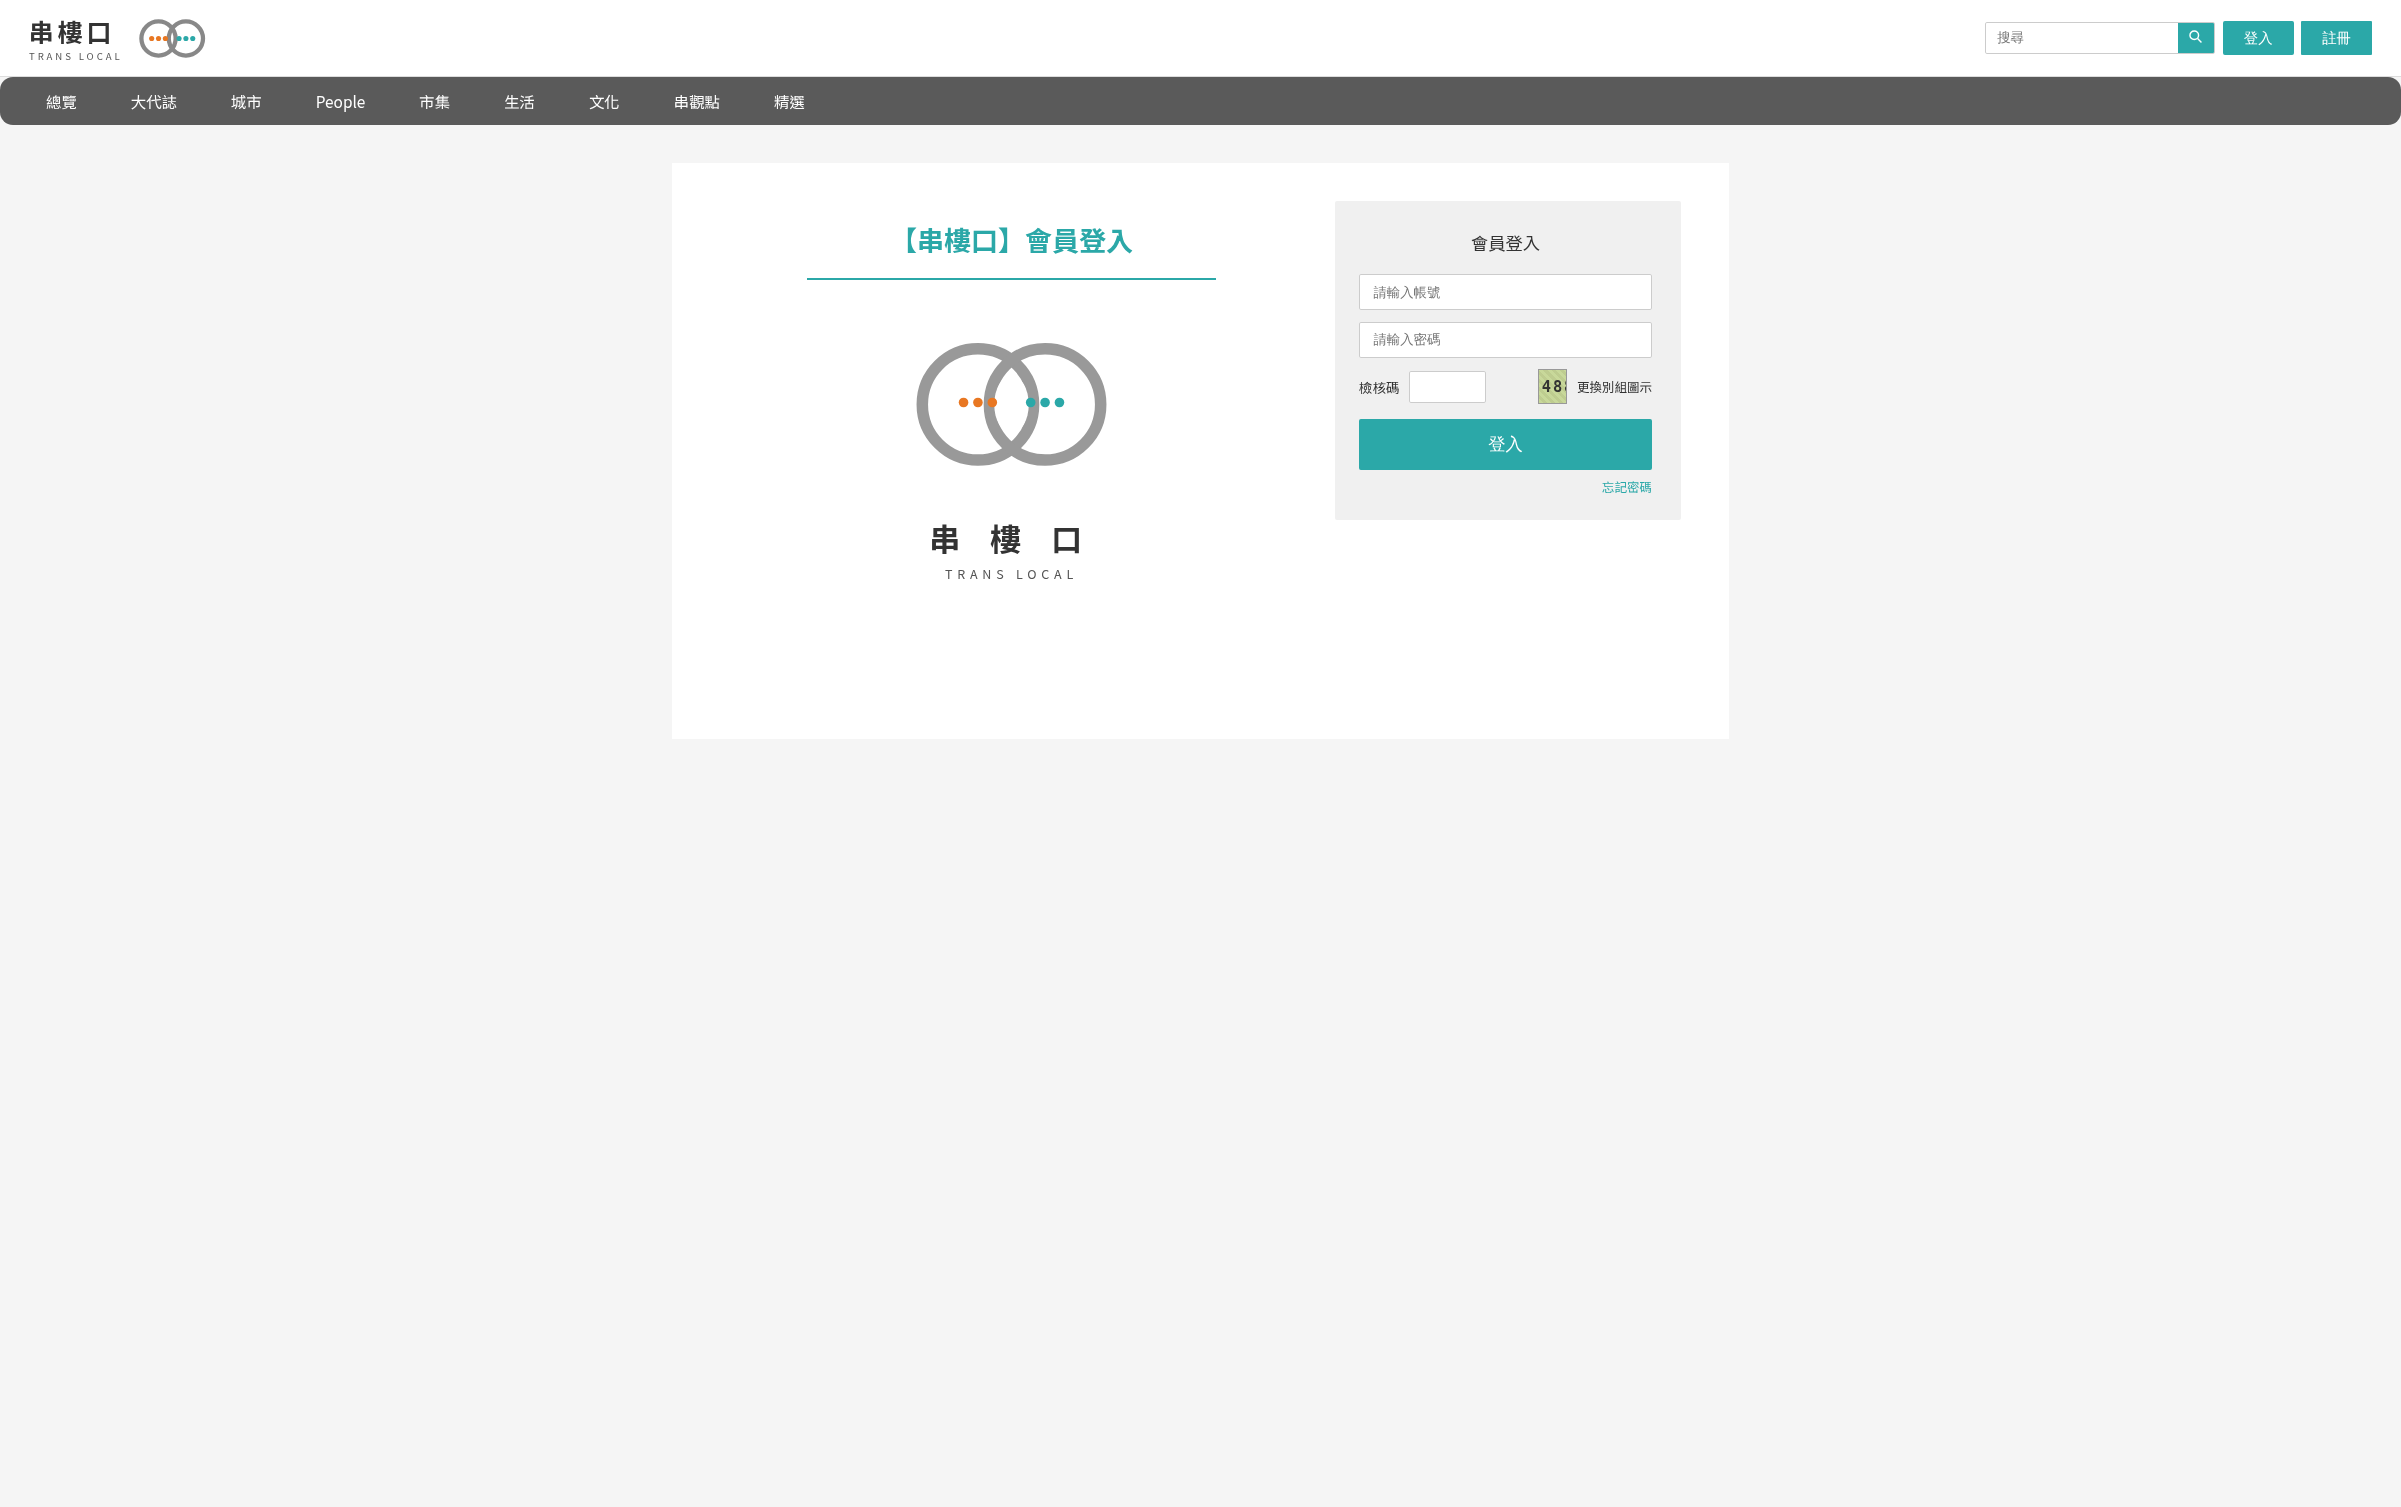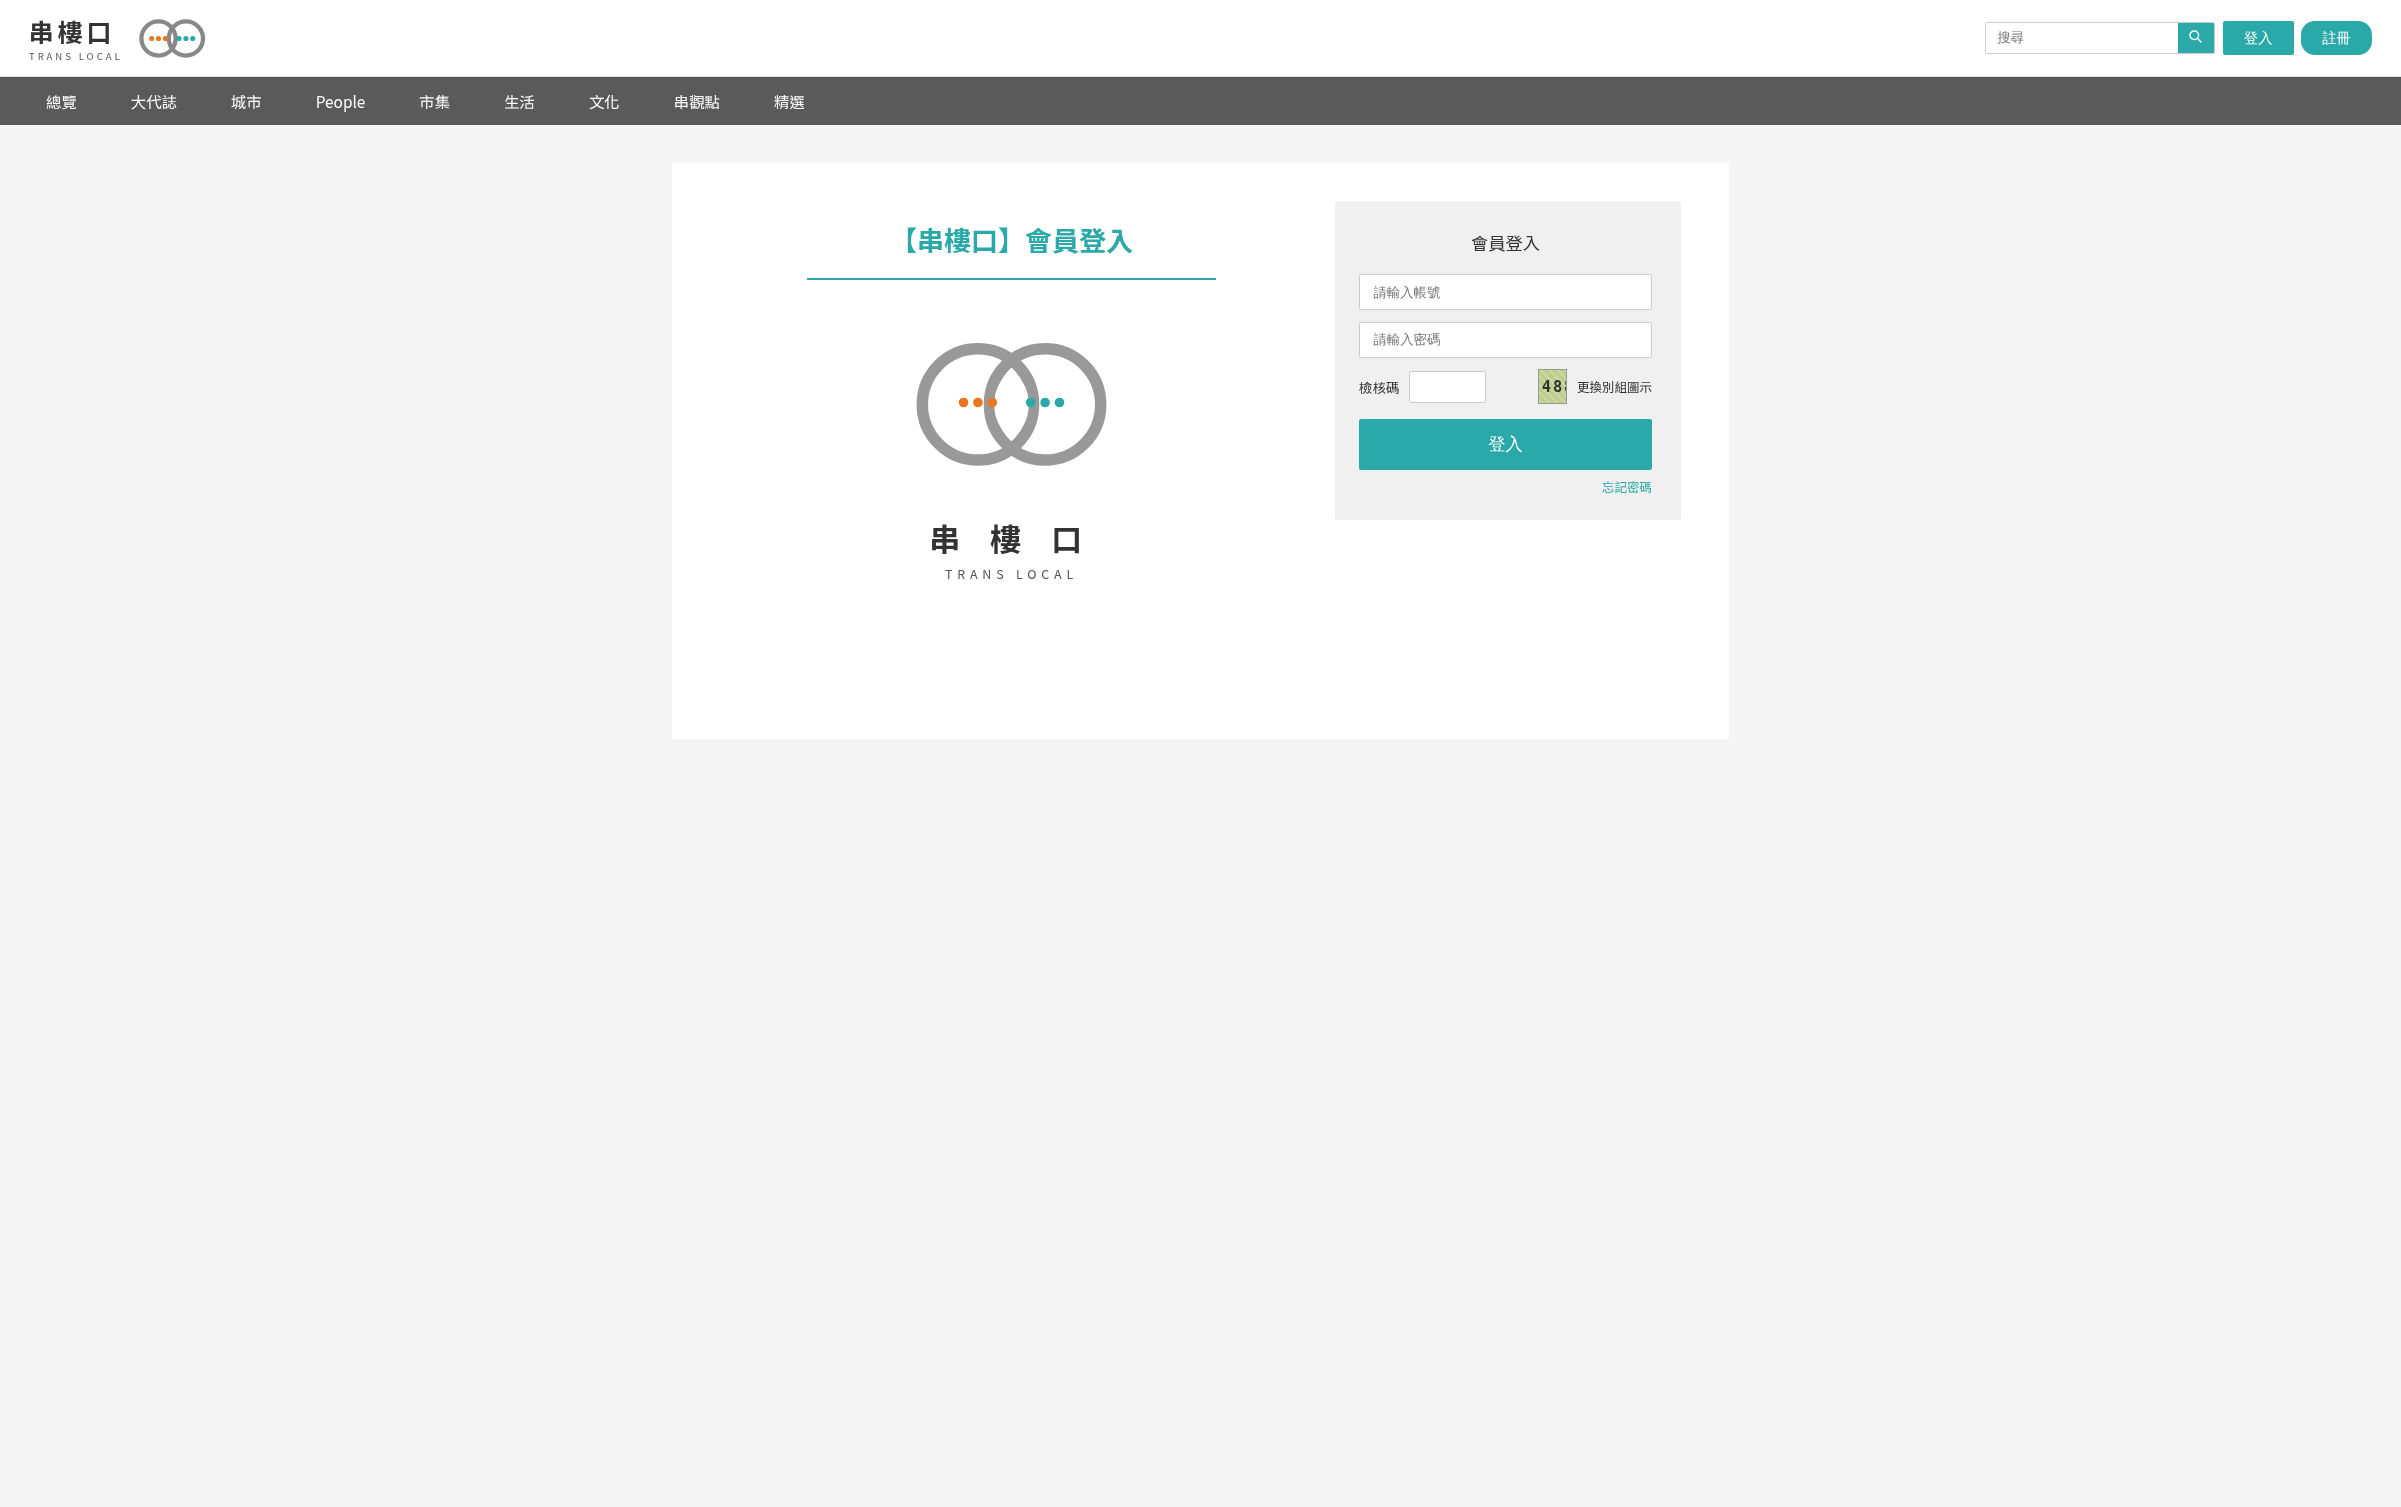--- a/index.html
+++ b/index.html
@@ -77,30 +77,31 @@
       cursor: pointer;
       border-radius: 1.9px;
     }
     .btn-register {
       background: #2ba8a8;
       color: #fff;
       border: none;
       padding: 7.7px 21px;
       font-size: 14.4px;
       cursor: pointer;
-      border-radius: 14px;
+      border-radius: 1px;
     }
 
     
     .nav {
       background: #5a5a5a;
       display: flex;
       align-items: center;
       padding: 0 19px;
       height: 48px;
+      border-radius: 13px;
     }
     .nav-item {
       color: #fff;
       font-size: 15.4px;
       padding: 0 27px;
       cursor: pointer;
       height: 48px;
       display: flex;
       align-items: center;
       white-space: nowrap;

